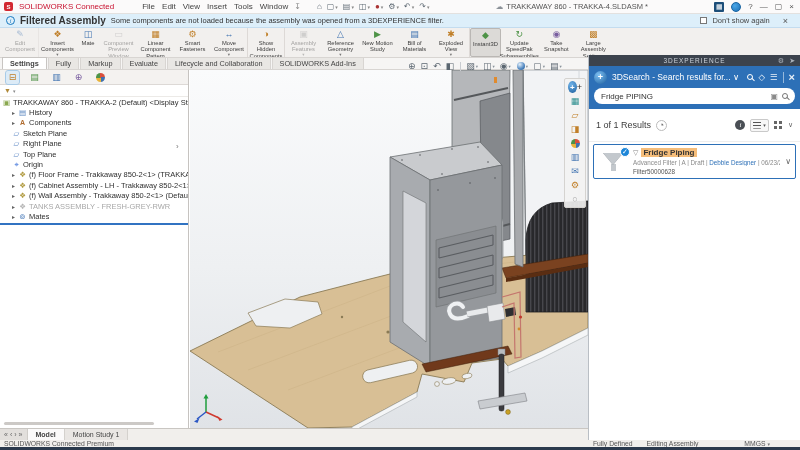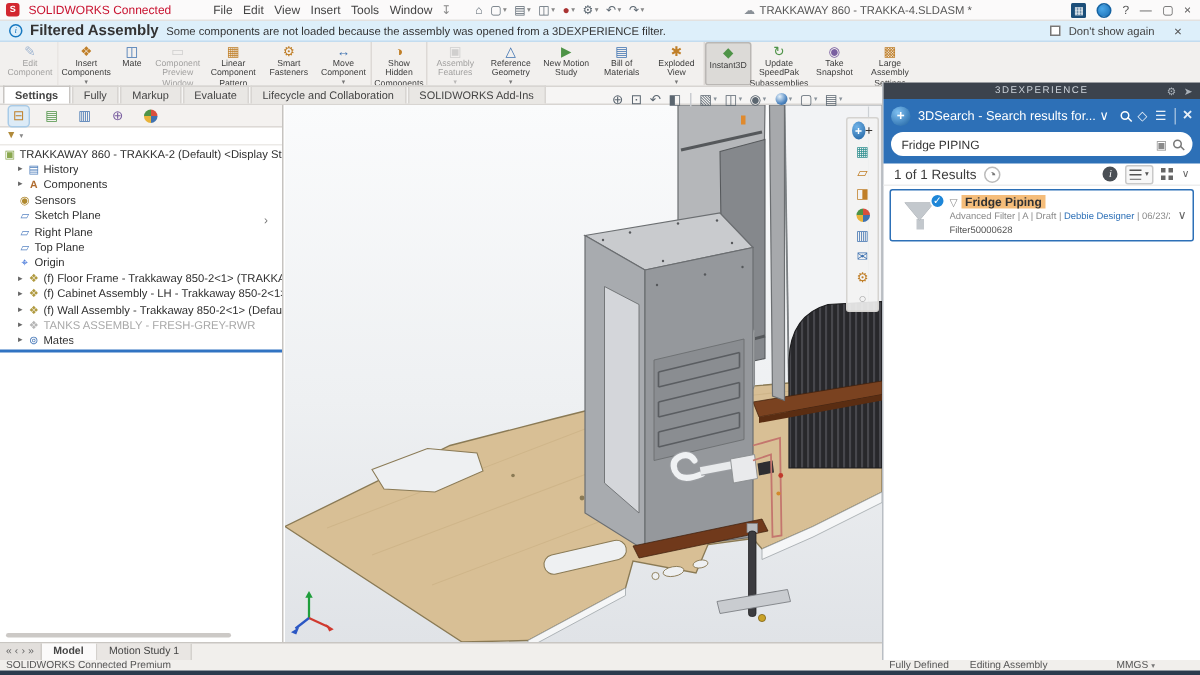--- a/index.html
+++ b/index.html
@@ -121,21 +121,21 @@
   .rp-title{font-size:8.5px;white-space:nowrap;overflow:hidden;flex:1}
   .rp-toolrow .tic{font-size:8.5px;color:#e8f0f8}
   .rp-toolrow .vdiv{width:1px;height:11px;background:rgba(255,255,255,.5)}
   .rp-toolrow .pclose{font-size:11px;font-weight:bold}
   .searchbox{margin-top:3px;height:16px;background:#fff;border-radius:9px;display:flex;align-items:center;padding:0 7px;gap:4px}
   .searchbox input{border:none;outline:none;flex:1;font-size:8px;color:#333;font-family:inherit;background:transparent}
   .sq-ic{color:#8a8a8a;font-size:8px}
   .mag{width:6px;height:6px;border:1.2px solid #777;border-radius:50%;position:relative;flex:0 0 auto}
   .mag::after{content:"";position:absolute;width:4px;height:1.2px;background:#777;transform:rotate(45deg);right:-3px;bottom:-1.5px}
   .mag.white{border-color:#fff}.mag.white::after{background:#fff}
-  .rp-results{height:15px;display:flex;align-items:center;gap:5px;padding:0 7px;border-bottom:1px solid #eee;font-size:9px;color:#3c3c3c}
+  .rp-results{height:33px;display:flex;align-items:center;gap:5px;padding:0 7px;border-bottom:1px solid #eee;font-size:9px;color:#3c3c3c}
   .clock{color:#777;font-size:9px;border:1px solid #bbb;border-radius:50%;width:11px;height:11px;display:flex;align-items:center;justify-content:center}
   .rp-results .spacer{flex:1}
   .info-badge{width:10px;height:10px;border-radius:50%;background:#4a4f55;color:#fff;font-size:7px;font-style:italic;
               display:flex;align-items:center;justify-content:center;font-family:"Liberation Serif",serif}
   .sortbars{width:9px;height:9px;position:relative;display:inline-block}
   .sortbars::before{content:"";position:absolute;left:0;top:1px;width:8px;height:1.3px;background:#555;box-shadow:0 3px 0 #555,0 6px 0 -0.2px #555}
   .sortwrap{display:flex;align-items:center;gap:1px;border:1px solid #c9c9c9;border-radius:2px;padding:1px 2px;background:#f7f7f7}
   .sortwrap .dd{font-size:5px;color:#555}
   .gridic{width:9px;height:9px;position:relative}
   .gridic::before{content:"";position:absolute;left:0;top:0;width:3.5px;height:3.5px;background:#666;box-shadow:5px 0 0 #666,0 5px 0 #666,5px 5px 0 #666}
@@ -377,25 +377,20 @@
       </div>
       <div class="trow">
         <span class="tarrow">▸</span>
         <span class="ticon ic-hist"></span>
         <span class="tlabel">History</span>
       </div>
       <div class="trow">
         <span class="tarrow">▸</span>
         <span class="ticon ic-ann"></span>
         <span class="tlabel">Components</span>
-      </div>
-      <div class="trow">
-
-        <span class="ticon ic-sens"></span>
-        <span class="tlabel">Sensors</span>
       </div>
       <div class="trow">
 
         <span class="ticon ic-plane"></span>
         <span class="tlabel">Sketch Plane</span>
       </div>
       <div class="trow">
 
         <span class="ticon ic-plane"></span>
         <span class="tlabel">Right Plane</span>

